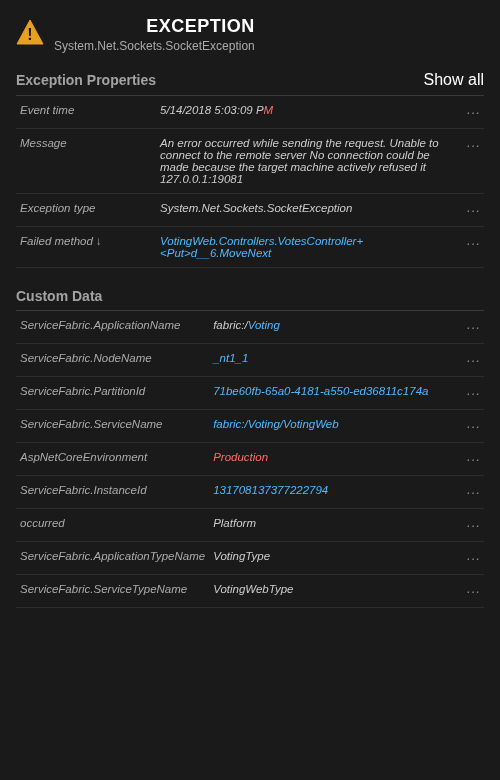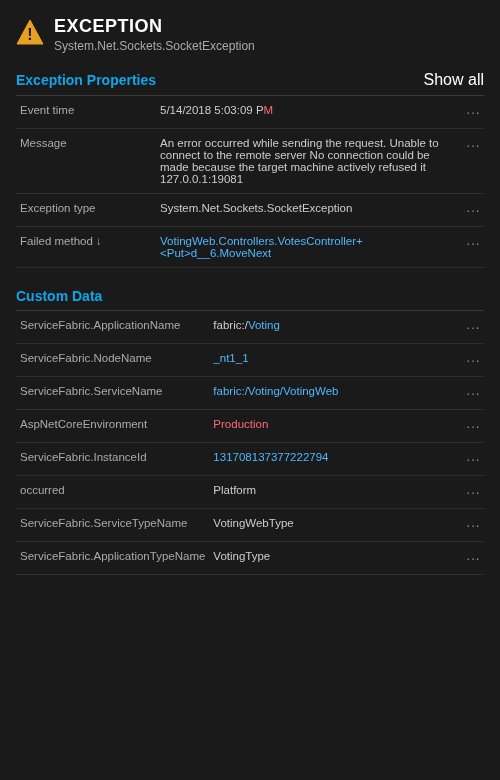--- a/index.html
+++ b/index.html
@@ -25,51 +25,53 @@
       width: 28px;
       height: 28px;
       flex-shrink: 0;
       margin-top: 2px;
     }
     .exception-title {
       font-size: 18px;
       font-weight: 700;
       color: #ffffff;
       letter-spacing: 0.5px;
+      text-align: right;
     }
     .exception-subtitle {
       font-size: 12px;
       color: #aaaaaa;
       margin-top: 2px;
     }
     
     .section-header {
       display: flex;
       justify-content: space-between;
       align-items: center;
       border-bottom: 1px solid #3a3a3a;
       padding-bottom: 6px;
       margin-bottom: 0;
     }
     .section-title {
       font-size: 14px;
       font-weight: 600;
-      color: #0ea5e9;
+      color: #a3a3a3;
     }
     .show-all-link {
       color: #ffffff;
       font-size: 16px;
       cursor: pointer;
       text-decoration: none;
     }
     
     .prop-table {
       width: 100%;
       border-collapse: collapse;
       margin-bottom: 20px;
+      font-style: italic;
     }
     .prop-row {
       border-bottom: 1px solid #2d2d2d;
     }
     .prop-row td {
       padding: 8px 4px;
       vertical-align: top;
     }
     .prop-name {
       color: #aaaaaa;
@@ -179,20 +181,27 @@
       </tr>
 
       <tr class="prop-row">
         <td class="prop-name">ServiceFabric.NodeName</td>
         <td class="prop-value">
           <span class="link-blue">_nt1_1</span>
         </td>
         <td class="prop-actions">···</td>
       </tr>
 
+      <tr class="prop-row">
+        <td class="prop-name">ServiceFabric.PartitionId</td>
+        <td class="prop-value">
+          <span class="link-blue">71be60fb-65a0-4181-a550-ed36811c174a</span>
+        </td>
+        <td class="prop-actions">···</td>
+      </tr>
 
       <tr class="prop-row">
         <td class="prop-name">ServiceFabric.ServiceName</td>
         <td class="prop-value">
           <span class="link-blue">fabric:/Voting/VotingWeb</span>
         </td>
         <td class="prop-actions">···</td>
       </tr>
 
       <tr class="prop-row">
@@ -211,27 +220,27 @@
         <td class="prop-actions">···</td>
       </tr>
 
       <tr class="prop-row">
         <td class="prop-name">occurred</td>
         <td class="prop-value">Platform</td>
         <td class="prop-actions">···</td>
       </tr>
 
       <tr class="prop-row">
+        <td class="prop-name">ServiceFabric.ApplicationTypeName</td>
+        <td class="prop-value">VotingType</td>
+        <td class="prop-actions">···</td>
+      </tr>
+
+      <tr class="prop-row">
         <td class="prop-name">ServiceFabric.ServiceTypeName</td>
         <td class="prop-value">VotingWebType</td>
-        <td class="prop-actions">···</td>
-      </tr>
-
-      <tr class="prop-row">
-        <td class="prop-name">ServiceFabric.ApplicationTypeName</td>
-        <td class="prop-value">VotingType</td>
         <td class="prop-actions">···</td>
       </tr>
     </tbody>
       </table>
   </div>
 
 </div>
 
 </body></html>

